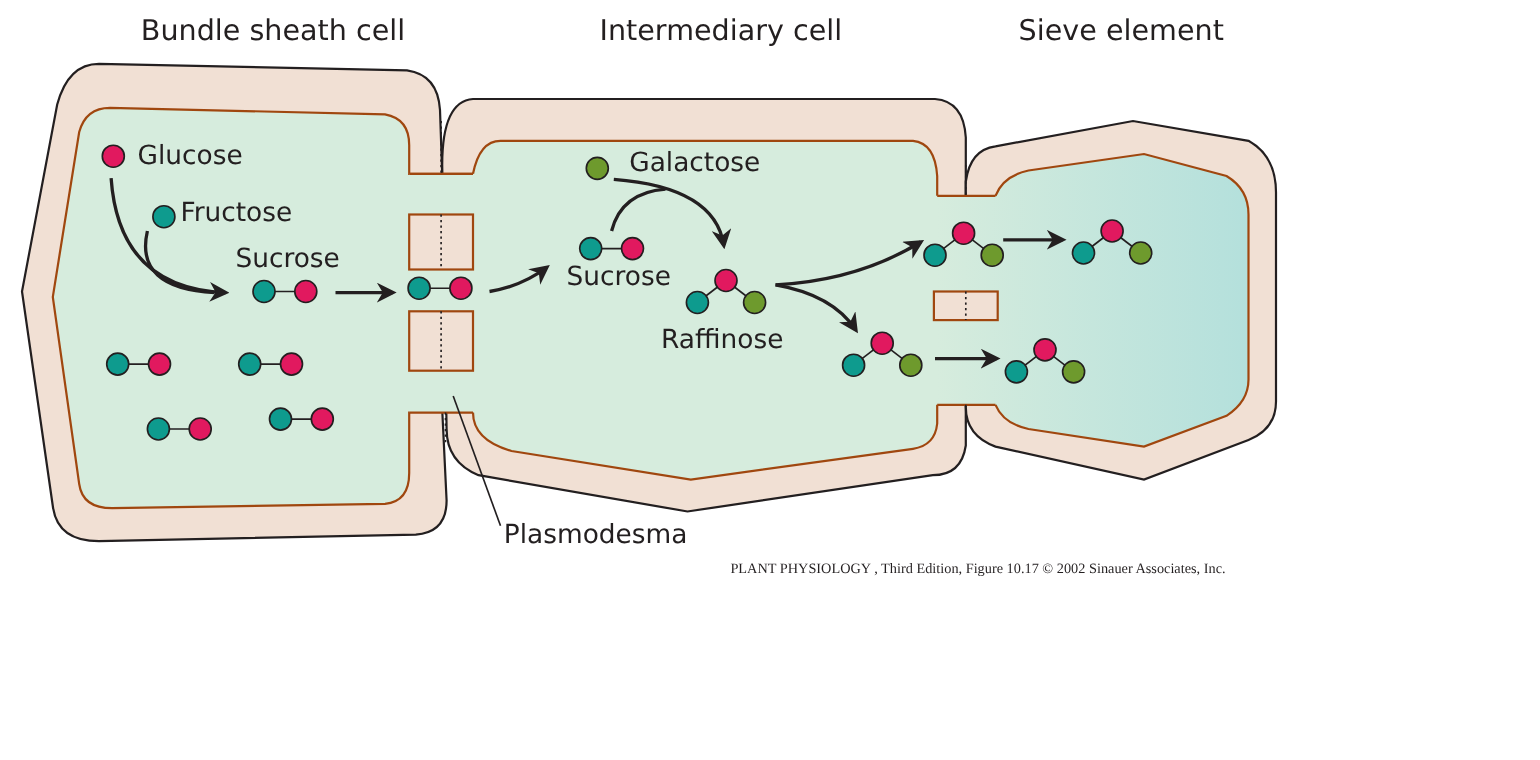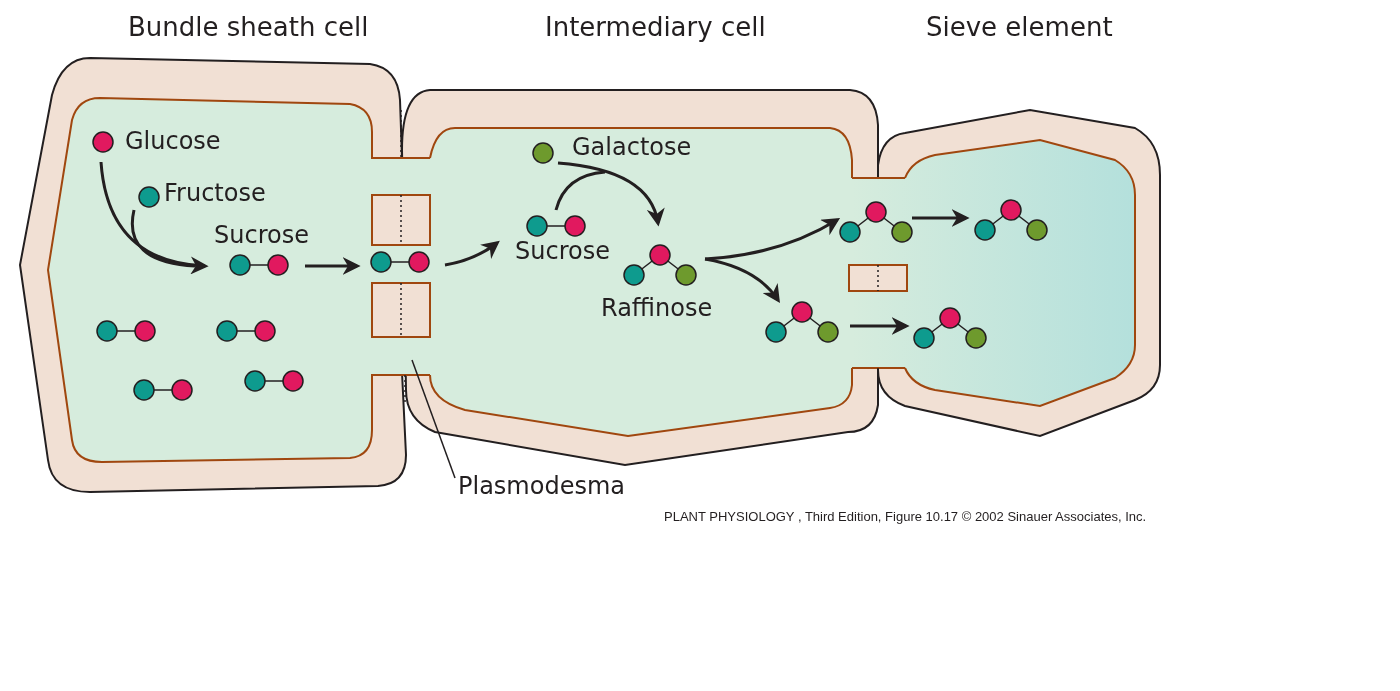--- a/index.html
+++ b/index.html
@@ -1,21 +1,21 @@
 <!DOCTYPE html>
 <html><head>
 <meta charset="utf-8">
 <style>
   html, body { margin:0; padding:0; background:#ffffff; }
   body { width:1400px; height:691px; position:relative; overflow:hidden; font-family:"DejaVu Sans", sans-serif; }
   svg { position:absolute; left:0; top:0; }
   .lbl { font-family:"DejaVu Sans", sans-serif; fill:#231f20; }
   .hdr { font-size:26px; }
   .mol { font-size:24px; }
-  .caption { position:absolute; left:664px; top:509px; font-family:Liberation Sans, sans-serif; font-size:13px; color:#231f20; white-space:nowrap; }
+  .caption { position:absolute; left:664px; top:509px; font-family:Liberation Serif, serif; font-size:13px; color:#231f20; white-space:nowrap; }
 </style>
 </head>
 <body>
 
 <svg width="1400" height="691" viewBox="0 0 1400 691">
   <defs>
     <linearGradient id="sieveGrad" x1="0" x2="1" y1="0" y2="0">
       <stop offset="0" stop-color="#d6ecdd"></stop>
       <stop offset="1" stop-color="#b4e0dc"></stop>
     </linearGradient>

